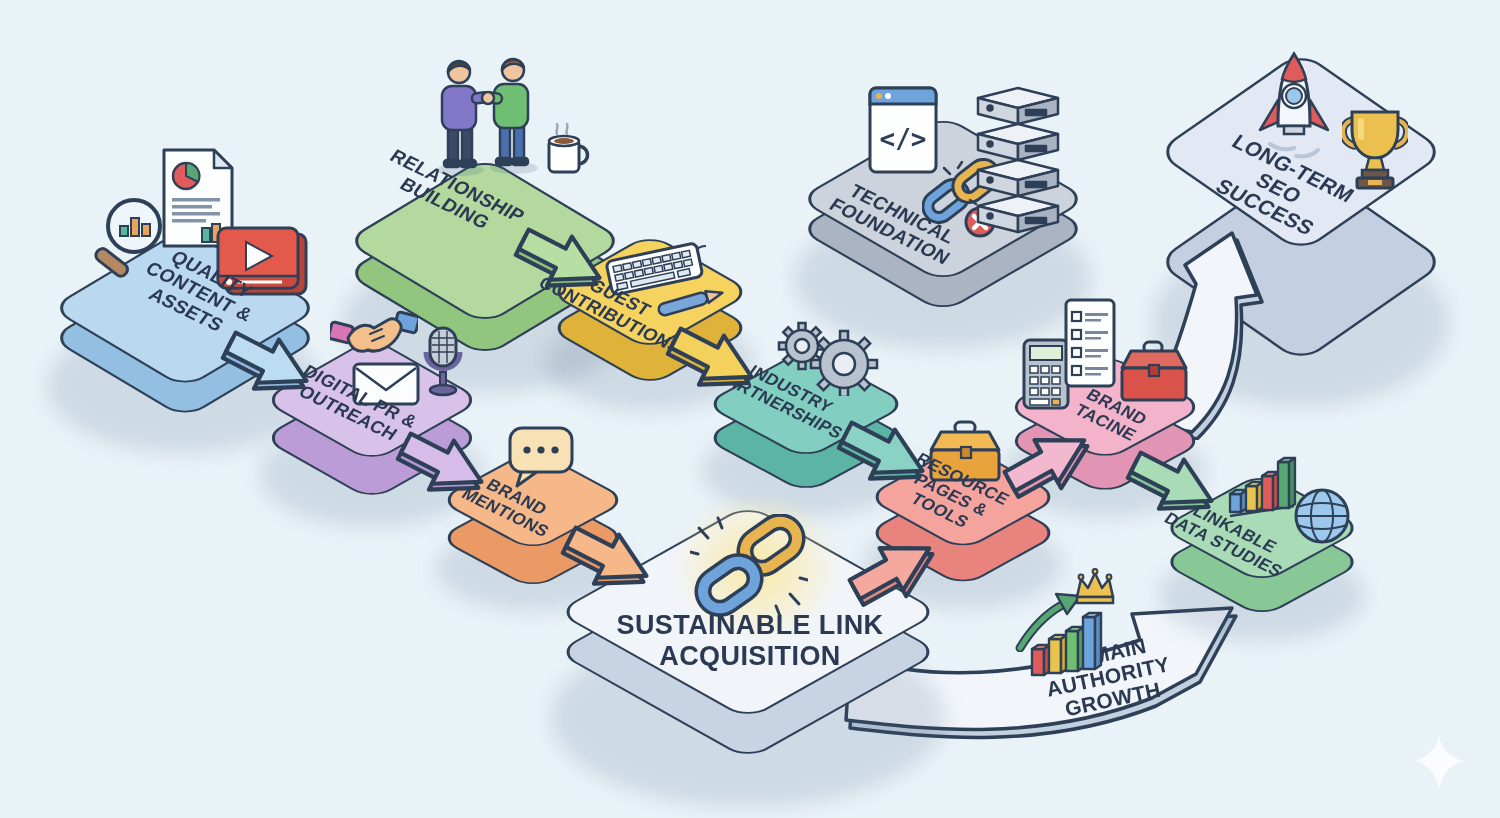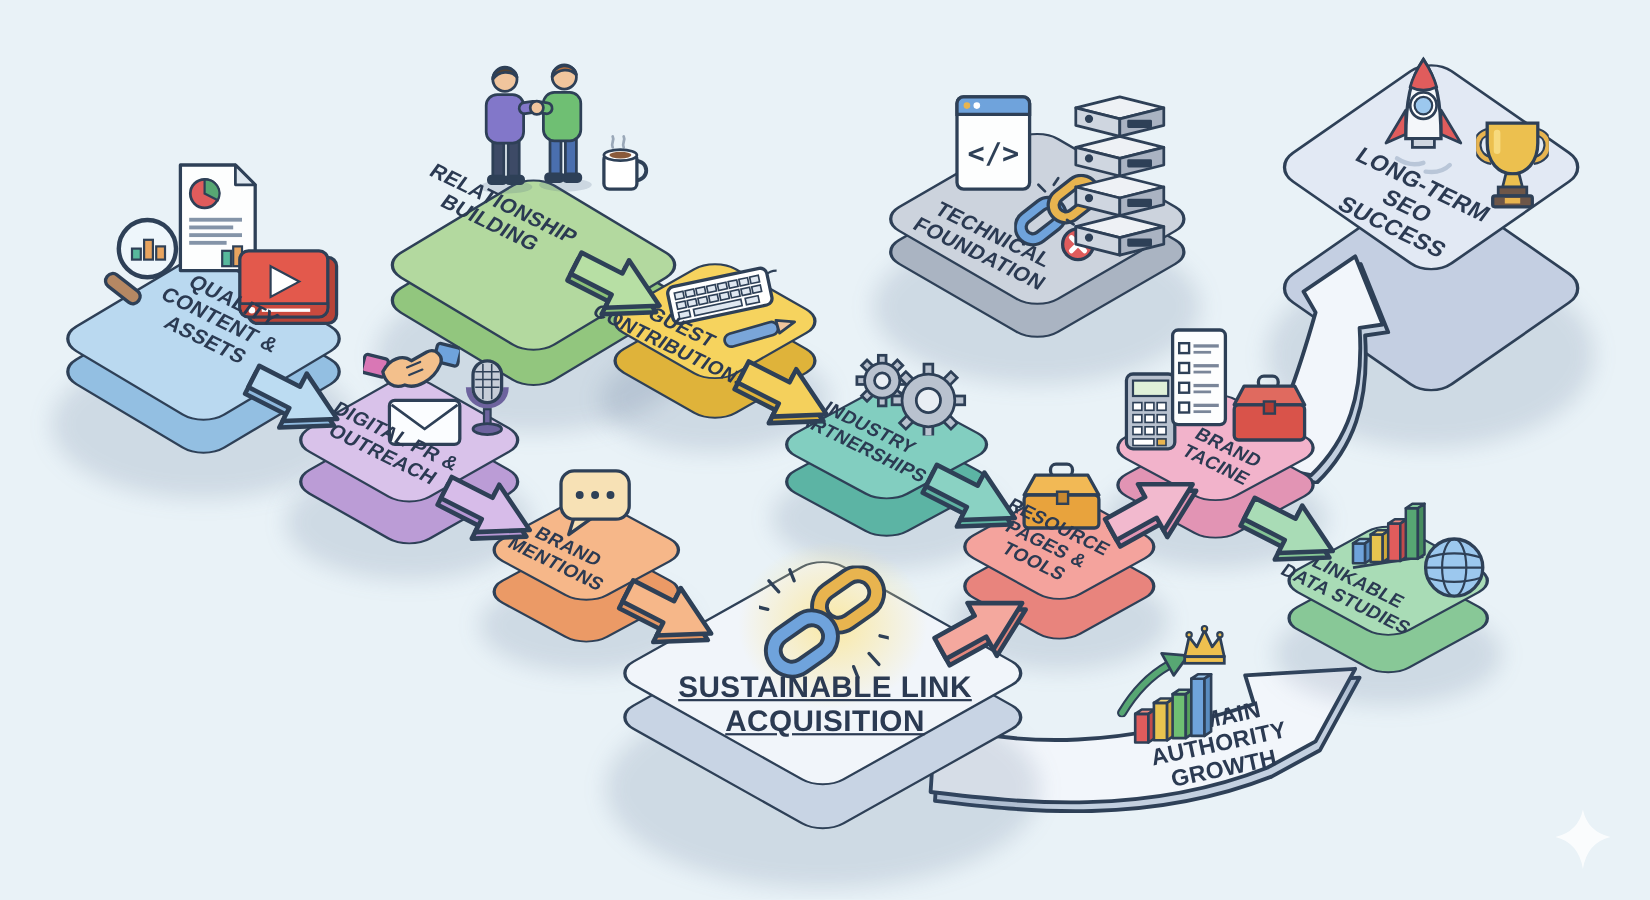--- a/index.html
+++ b/index.html
@@ -12,21 +12,21 @@
         transform:translate(-50%,-50%) scale(1,var(--r)) rotate(45deg);}
   .face.top{background:var(--ctop);}
   .face.side{background:var(--cside);top:calc(var(--hd)/2 + var(--d));}
   .pshadow{position:absolute;left:-2%;width:104%;top:calc(var(--hd)*0.38 + var(--d));
         height:calc(var(--hd)*0.85);background:rgba(70,95,130,0.16);border-radius:50%;
         filter:blur(10px);z-index:-1;}
   .label{position:absolute;left:calc(50% + var(--lx,0px));top:calc(var(--hd)/2 + var(--ly,0px));
         width:var(--lw,140px);transform:translate(-50%,-50%) rotate(26deg) skewX(-10deg);
         text-align:center;font-weight:bold;font-size:var(--fs,17px);line-height:1.13;
         letter-spacing:.4px;color:#2b3a52;}
-  .label.flat{transform:translate(-50%,-50%);text-decoration:underline;}
+  .label.flat{transform:translate(-50%,-50%);}
   .icon{position:absolute;}
   
   .arrow{position:absolute;width:100px;height:77px;}
   .bigarrow,.deco{position:absolute;}
   .da-label{position:absolute;left:1002px;top:642px;width:212px;transform:rotate(-12deg);
         font-size:21px;font-weight:bold;text-align:center;color:#2b3a52;z-index:635;
         letter-spacing:.3px;line-height:1.1;}
   .glow{position:absolute;border-radius:50%;
         background:radial-gradient(closest-side,rgba(250,232,160,.95),rgba(250,232,160,0));}
 </style>

